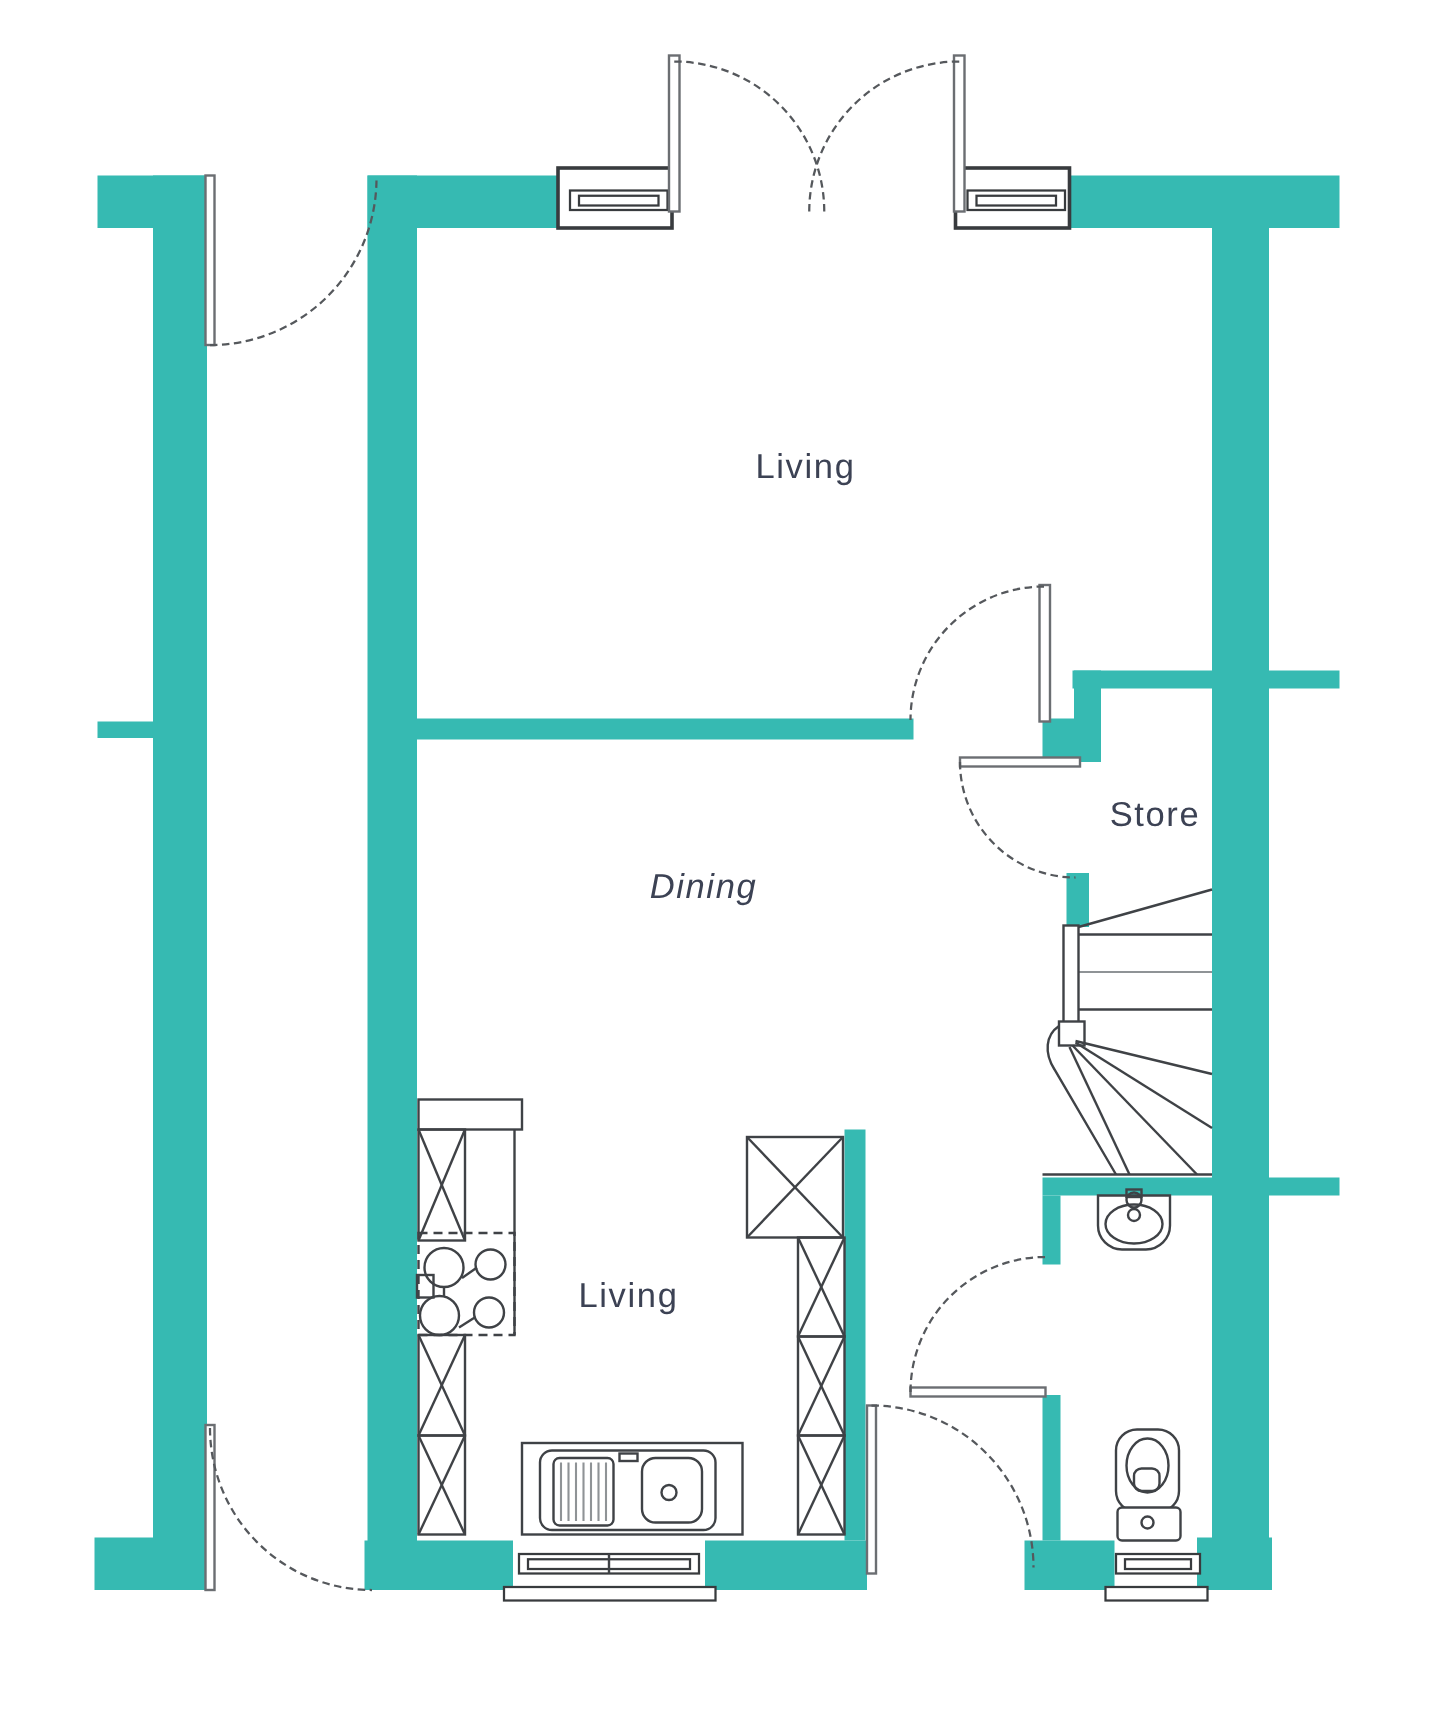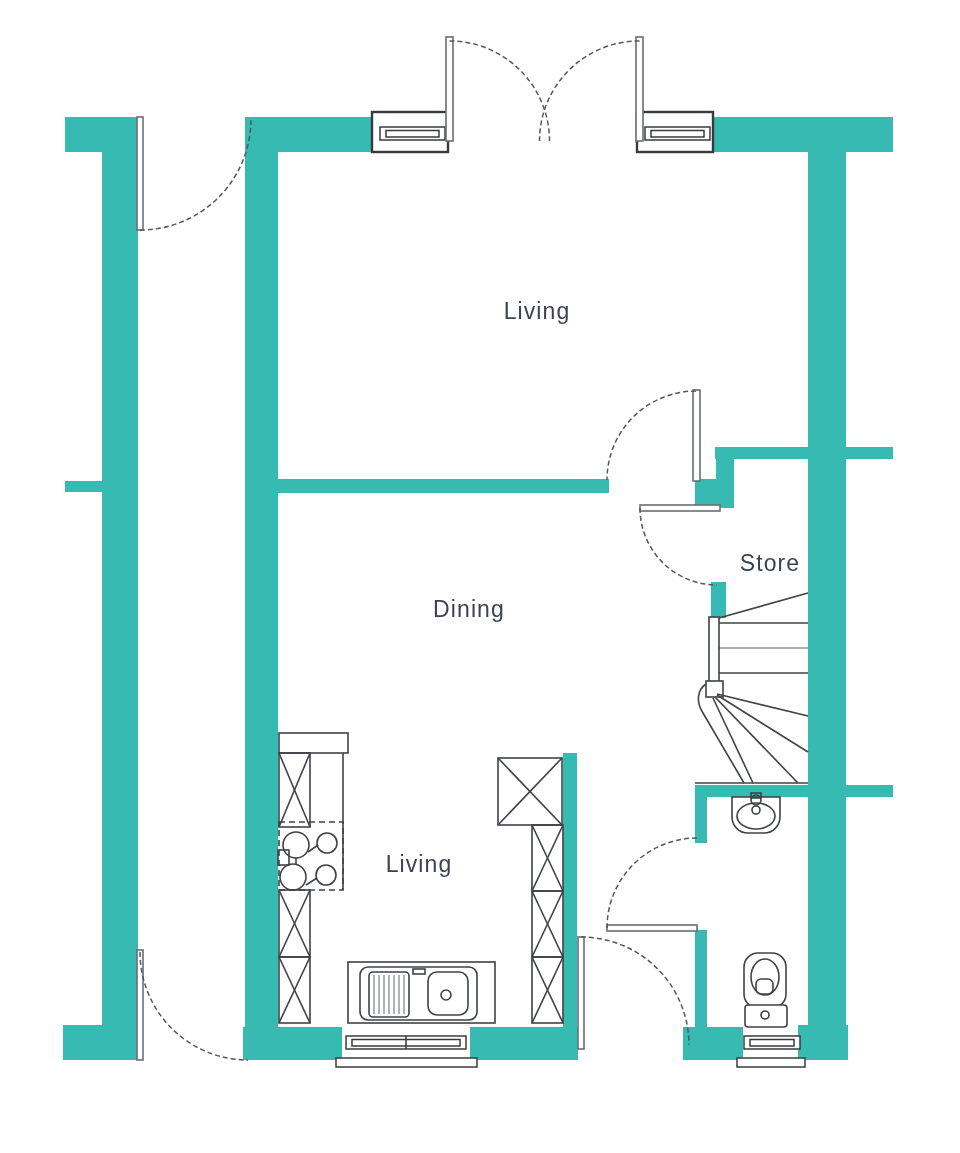--- a/index.html
+++ b/index.html
@@ -209,16 +209,16 @@
     <g>
       <rect class="lnw" x="744" y="953" width="42" height="55" rx="14"></rect>
       <ellipse class="ln" cx="765" cy="977" rx="14" ry="18"></ellipse>
       <rect class="ln" x="756" y="979" width="17" height="15" rx="5"></rect>
       <rect class="lnw" x="745" y="1005" width="42" height="22" rx="3"></rect>
       <circle class="ln" cx="765" cy="1015" r="4"></circle>
     </g>
   </svg>
 
   <div class="room-label" style="left:537px; top:311px;">Living</div>
-  <div class="room-label" style="left:469px; top:609px;">Dining</div>
+  <div class="room-label" style="left:469px; top:591px;font-style:italic;">Dining</div>
   <div class="room-label" style="left:419px; top:864px;">Living</div>
-  <div class="room-label" style="left:770px; top:543px;margin-top:20px;">Store</div>
+  <div class="room-label" style="left:770px; top:543px;">Store</div>
 </div>
 
 </body></html>

